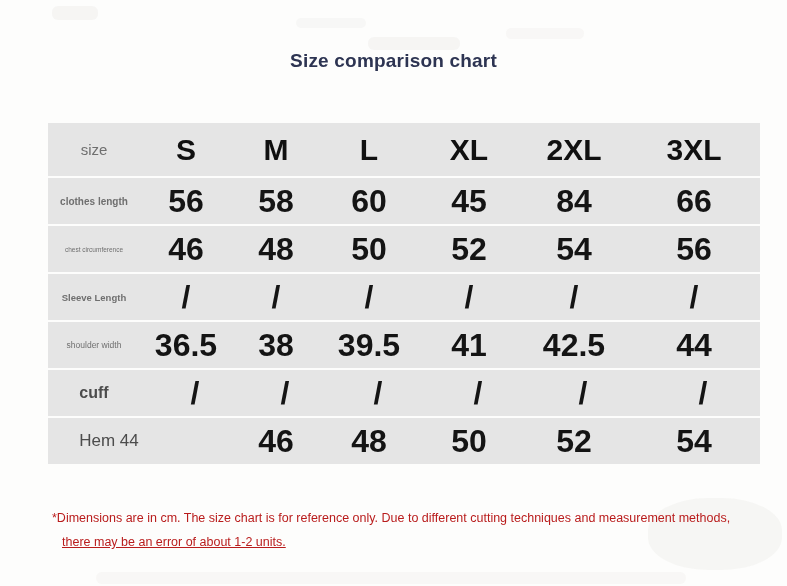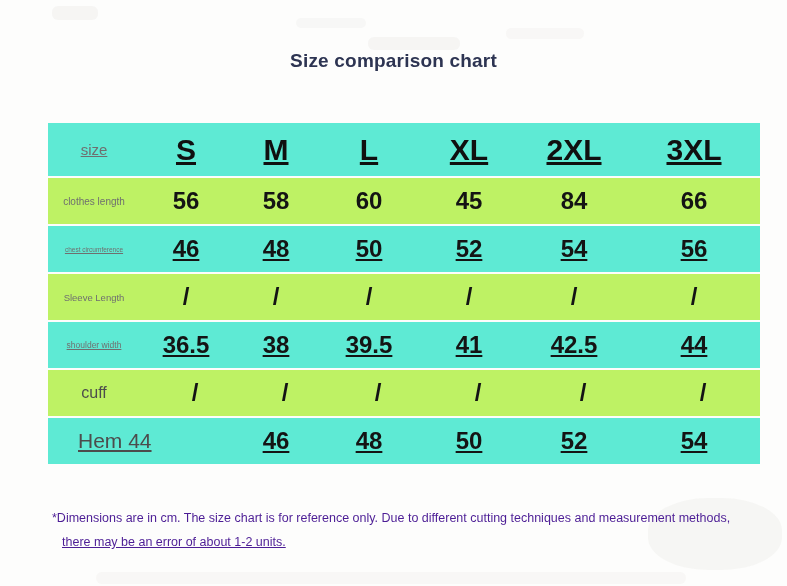--- a/index.html
+++ b/index.html
@@ -49,63 +49,63 @@
     width: 712px;
     border-collapse: separate;
     border-spacing: 0 2px;
     table-layout: fixed;
   }
   table.size-table td {
     padding: 0;
     vertical-align: middle;
     text-align: center;
   }
-  tr.row-light td { background: #5eead4; text-decoration: underline; }
-  tr.row-dark  td { background: #bef264; }
+  tr.row-light td { background: #e5e5e5; }
+  tr.row-dark  td { background: #e5e5e5; font-weight: bold; }
 
   tr.header-row td { height: 53px; }
   tr.data-row td   { height: 46px; }
 
   td.hcell {
     font-size: 30px;
     font-weight: 700;
     color: #101010;
   }
   td.vcell {
-    font-size: 24px;
+    font-size: 32px;
     font-weight: 700;
     color: #141414;
   }
   td.label {
     color: #6f6f6f;
     font-weight: 400;
   }
   .row-size   td.label { font-size: 15px; }
   .row-length td.label { font-size: 10px; }
   .row-chest  td.label { font-size: 6.5px; }
   .row-sleeve td.label { font-size: 9.5px; text-align: center; }
   .row-shoulder td.label { font-size: 8.5px; }
   .row-cuff   td.label { font-size: 16px; color: #4c4c4c; }
   .row-hem    td.label {
-    font-size: 21px;
+    font-size: 17px;
     color: #4c4c4c;
     white-space: nowrap;
     padding-left: 30px;
     overflow: visible;
   }
   
   .row-cuff td.vcell { padding-left: 18px; }
 
   .footnote {
     position: absolute;
     left: 52px;
     top: 506px;
     font-size: 12.5px;
     line-height: 24px;
-    color: #4c1d95;
+    color: #b91c1c;
   }
   .footnote .line2 { margin-left: 10px; text-decoration: underline; }
 </style>
 </head>
 <body>
 
 <div class="page">
 
   <div class="artifact blob-topleft"></div>
   <div class="artifact blob-title-l"></div>

